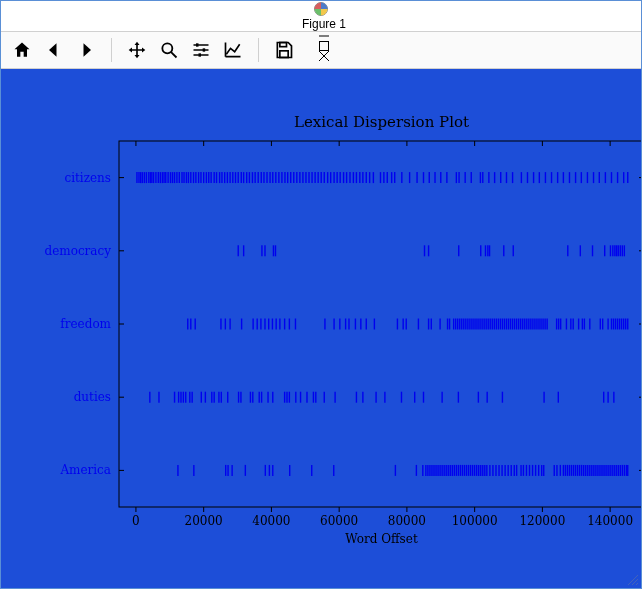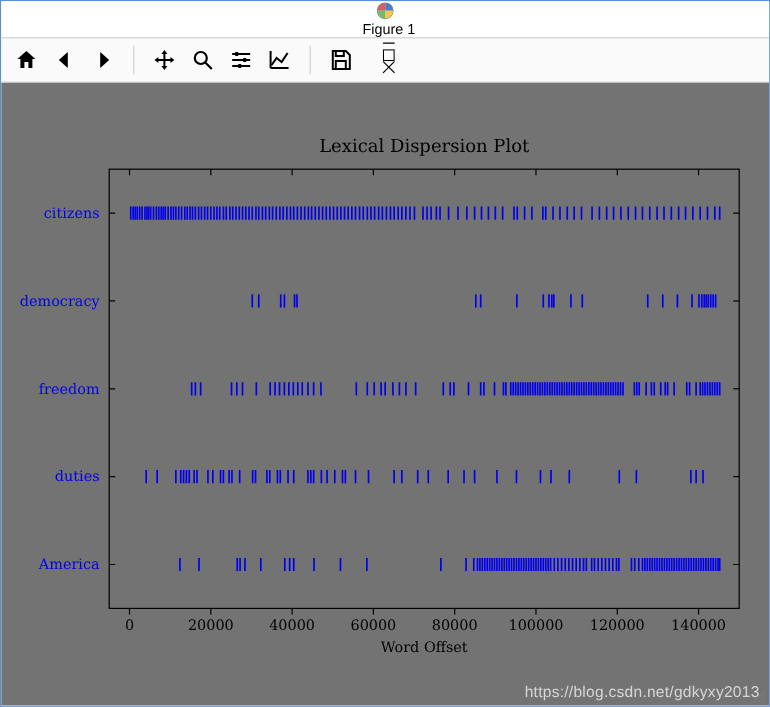--- a/index.html
+++ b/index.html
@@ -54,21 +54,22 @@
   .tool-sep {
     width: 1px; height: 24px;
     background: #d0d0d0;
     margin: 0 8px;
   }
 
   .canvas-area {
     position: relative;
     width: 100%;
     height: 519px;
-    background: #737373;
+    background: #1d4ed8;
+    padding-left: 28px;
   }
   .watermark {
     position: absolute;
     right: 8px; bottom: 4px;
     color: #d6d6d6;
     font-size: 13px;
     font-family: Arial, sans-serif;
     letter-spacing: 0.2px;
     pointer-events: none;
   }
@@ -634,17 +635,16 @@
         <line x1="585.1935483870968" x2="585.1935483870968" y1="395.90000000000003" y2="406.90000000000003" stroke="#0000ee" stroke-width="1.4"></line>
         <line x1="587.2258064516129" x2="587.2258064516129" y1="395.90000000000003" y2="406.90000000000003" stroke="#0000ee" stroke-width="1.4"></line>
         <line x1="589.258064516129" x2="589.258064516129" y1="395.90000000000003" y2="406.90000000000003" stroke="#0000ee" stroke-width="1.4"></line>
         <line x1="591.2903225806451" x2="591.2903225806451" y1="395.90000000000003" y2="406.90000000000003" stroke="#0000ee" stroke-width="1.4"></line>
         <line x1="593.3225806451612" x2="593.3225806451612" y1="395.90000000000003" y2="406.90000000000003" stroke="#0000ee" stroke-width="1.4"></line>
         <line x1="595.3548387096773" x2="595.3548387096773" y1="395.90000000000003" y2="406.90000000000003" stroke="#0000ee" stroke-width="1.4"></line>
         <line x1="597.3870967741935" x2="597.3870967741935" y1="395.90000000000003" y2="406.90000000000003" stroke="#0000ee" stroke-width="1.4"></line>
         <line x1="598.741935483871" x2="598.741935483871" y1="395.90000000000003" y2="406.90000000000003" stroke="#0000ee" stroke-width="1.4"></line>
       </g>
     </svg>
-  <div class="watermark">https://blog.csdn.net/gdkyxy2013</div>
   <svg class="resize-grip" viewBox="0 0 12 12">
     <path d="M11 1 L1 11 M11 5 L5 11 M11 9 L9 11" stroke="#888" stroke-width="1"></path>
   </svg>
 </div>
 
 </body></html>

